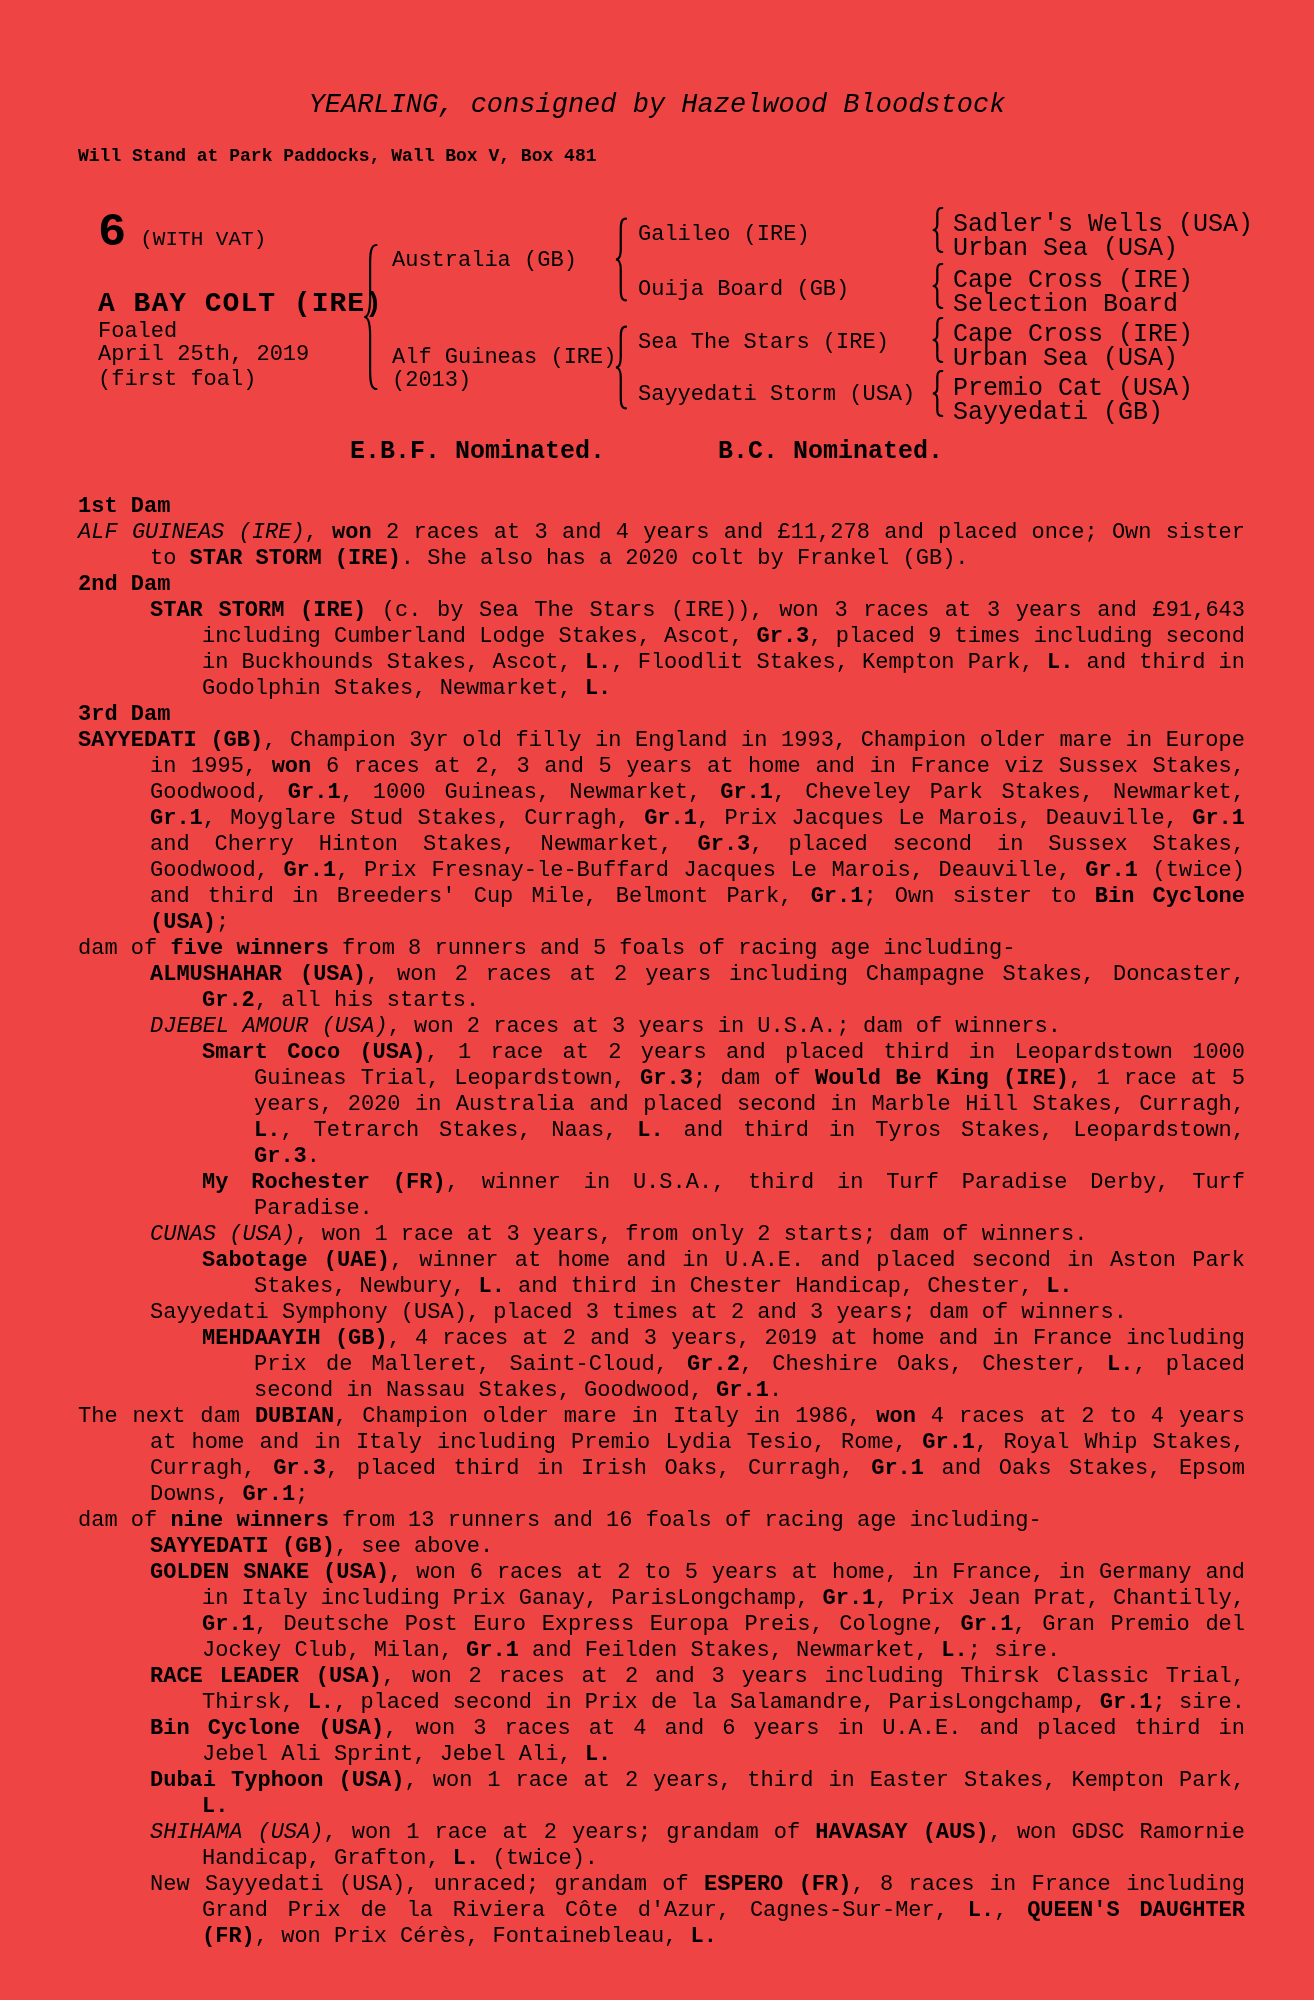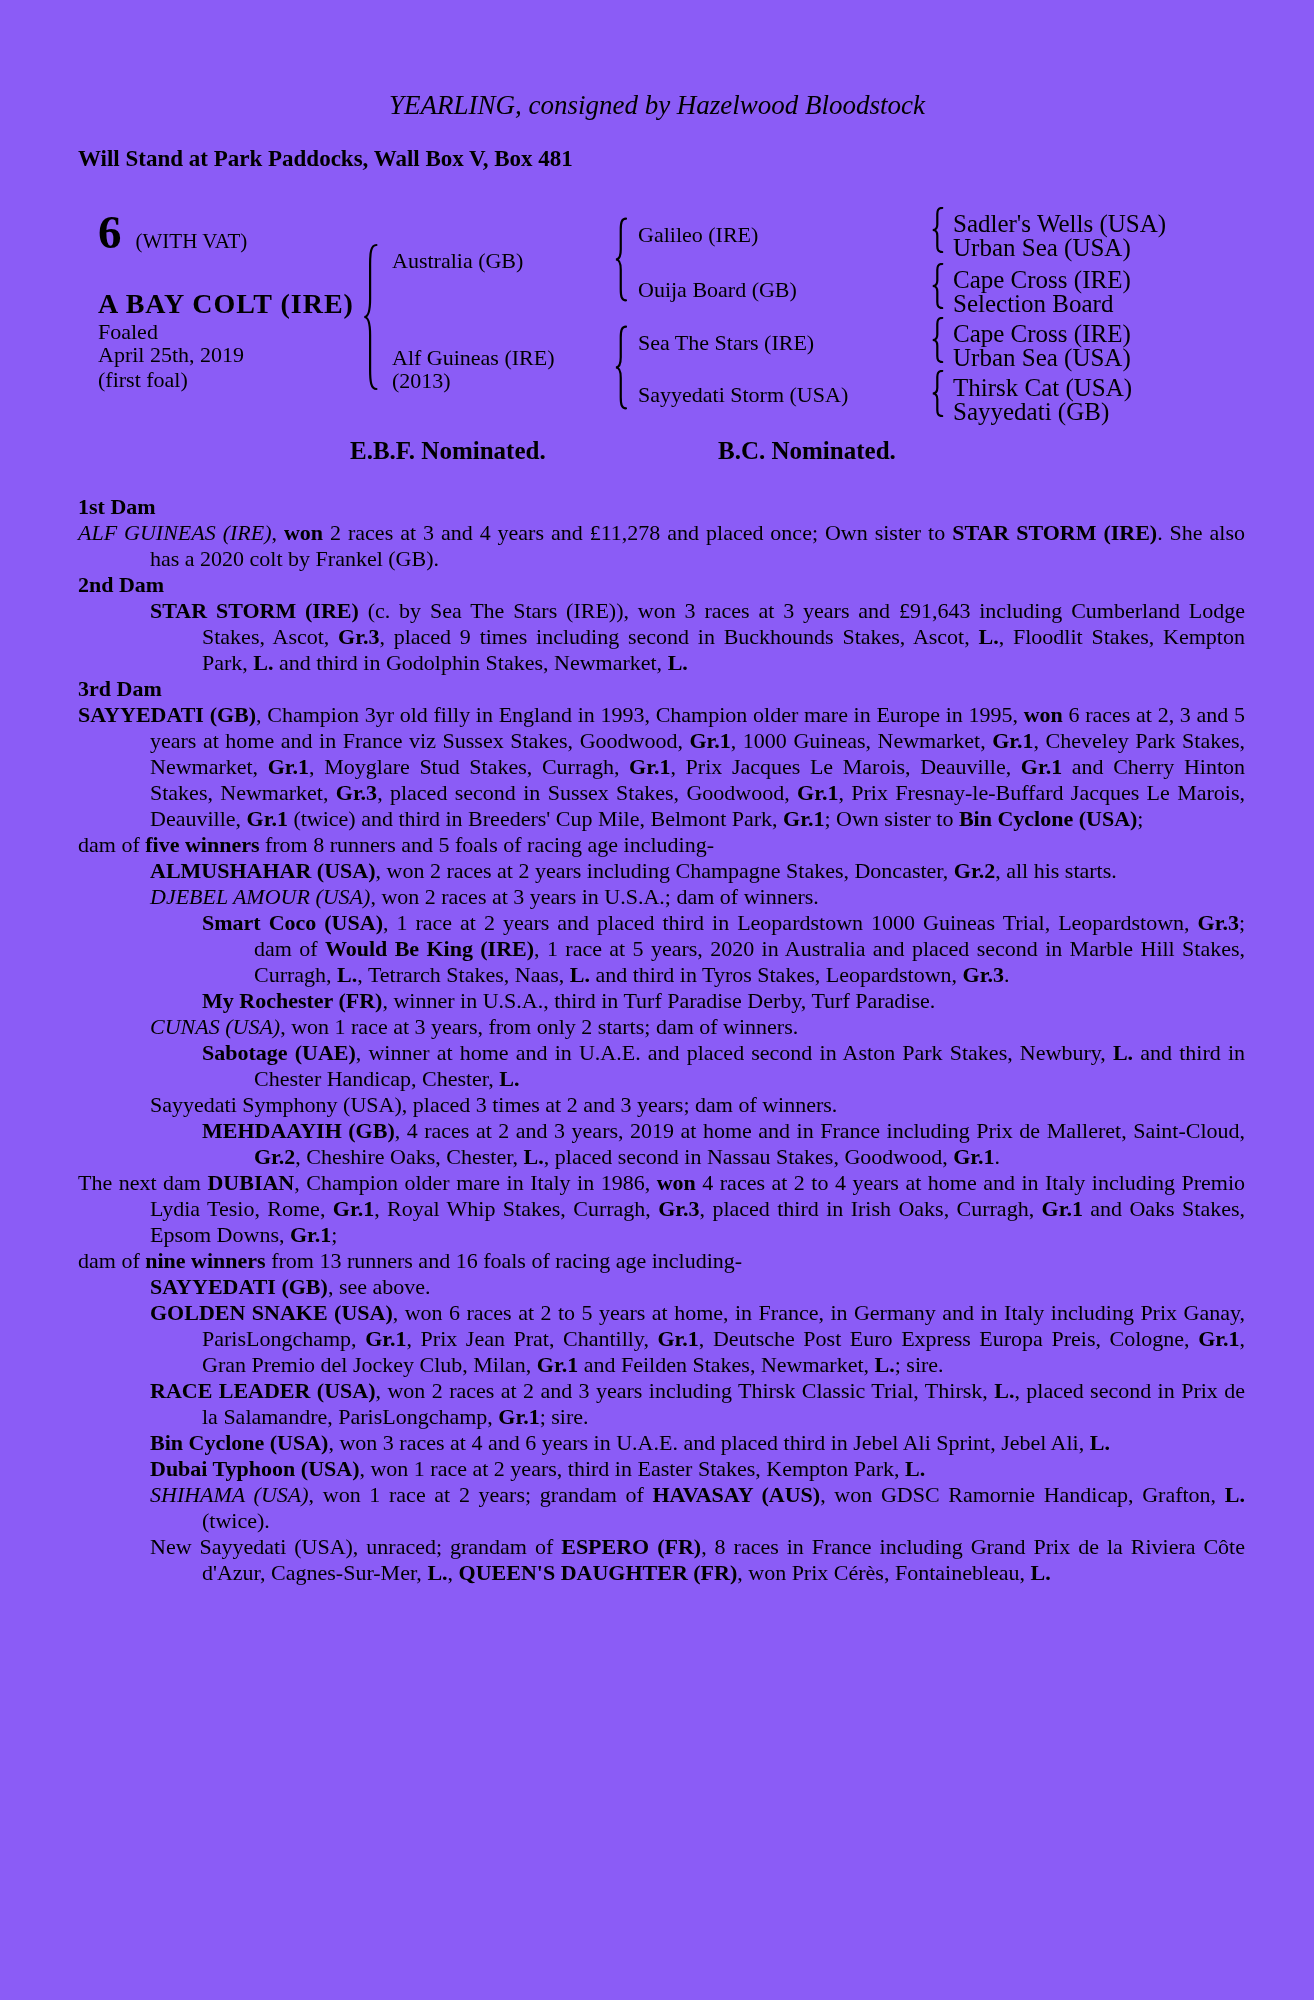--- a/index.html
+++ b/index.html
@@ -1,24 +1,24 @@
 <!DOCTYPE html>
 <html><head>
 <meta charset="utf-8">
 <style>
   * { margin:0; padding:0; box-sizing:border-box; }
   html,body { background:#e8e8e8; }
   .page {
     position:relative; width:1314px; height:2000px; margin:0 auto;
-    background:#8b5cf6; color:#000;
-    font-family:Liberation Serif, serif; overflow:hidden;
+    background:#ef4444; color:#000;
+    font-family:Liberation Mono, monospace; overflow:hidden;
   }
   .title { position:absolute; top:90px; left:0; width:100%; text-align:center;
            font-style:italic; font-size:27px; }
-  .stand-line { position:absolute; top:146px; left:78px; font-weight:700; font-size:23px; }
+  .stand-line { position:absolute; top:146px; left:78px; font-weight:700; font-size:18px; }
 
   
   .pedigree-block { position:absolute; top:195px; left:0; width:1241px; height:242px; font-size:22px; }
   .pedigree-block > div, .pedigree-block > svg, .pedigree-block > span { position:absolute; white-space:nowrap; }
   .lot-row { left:98px; top:14px; }
   .lot-number { font-weight:700; font-size:47px; line-height:1; }
   .lot-vat { font-size:21px; margin-left:14px; }
   .horse-name { left:98px; top:93px; font-weight:700; font-size:28px; letter-spacing:1px; }
   .foaled-label { left:98px; top:124px; }
   .foaled-date  { left:98px; top:147px; }
@@ -106,21 +106,21 @@
       </svg>
     <svg class="brace brace-3d" viewBox="0 0 20 100" preserveAspectRatio="none">
         <path d="M16 2C10 2 9 7 9 15L9 38C9 46 7 50 2.5 50C7 50 9 54 9 62L9 85C9 93 10 98 16 98" fill="none" stroke="#000" stroke-width="2.2" vector-effect="non-scaling-stroke" stroke-linecap="round"></path>
       </svg>
     <div class="gp gp-0">Sadler's Wells (USA)</div>
     <div class="gp gp-1">Urban Sea (USA)</div>
     <div class="gp gp-2">Cape Cross (IRE)</div>
     <div class="gp gp-3">Selection Board</div>
     <div class="gp gp-4">Cape Cross (IRE)</div>
     <div class="gp gp-5">Urban Sea (USA)</div>
-    <div class="gp gp-6">Thirsk Cat (USA)</div>
+    <div class="gp gp-6">Premio Cat (USA)</div>
     <div class="gp gp-7">Sayyedati (GB)</div>
   </div>
 
   <div class="nominations">
     <span class="nom-ebf">E.B.F. Nominated.</span>
     <span class="nom-bc">B.C. Nominated.</span>
   </div>
 
   <div class="catalogue-body">
       <div class="dam-section">

